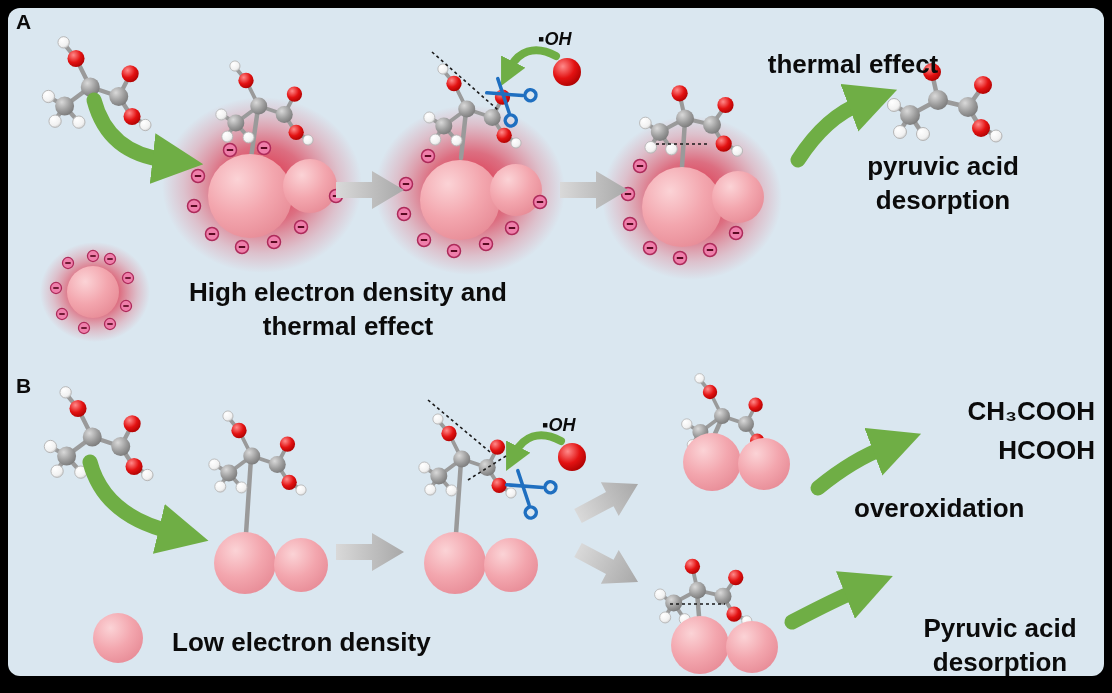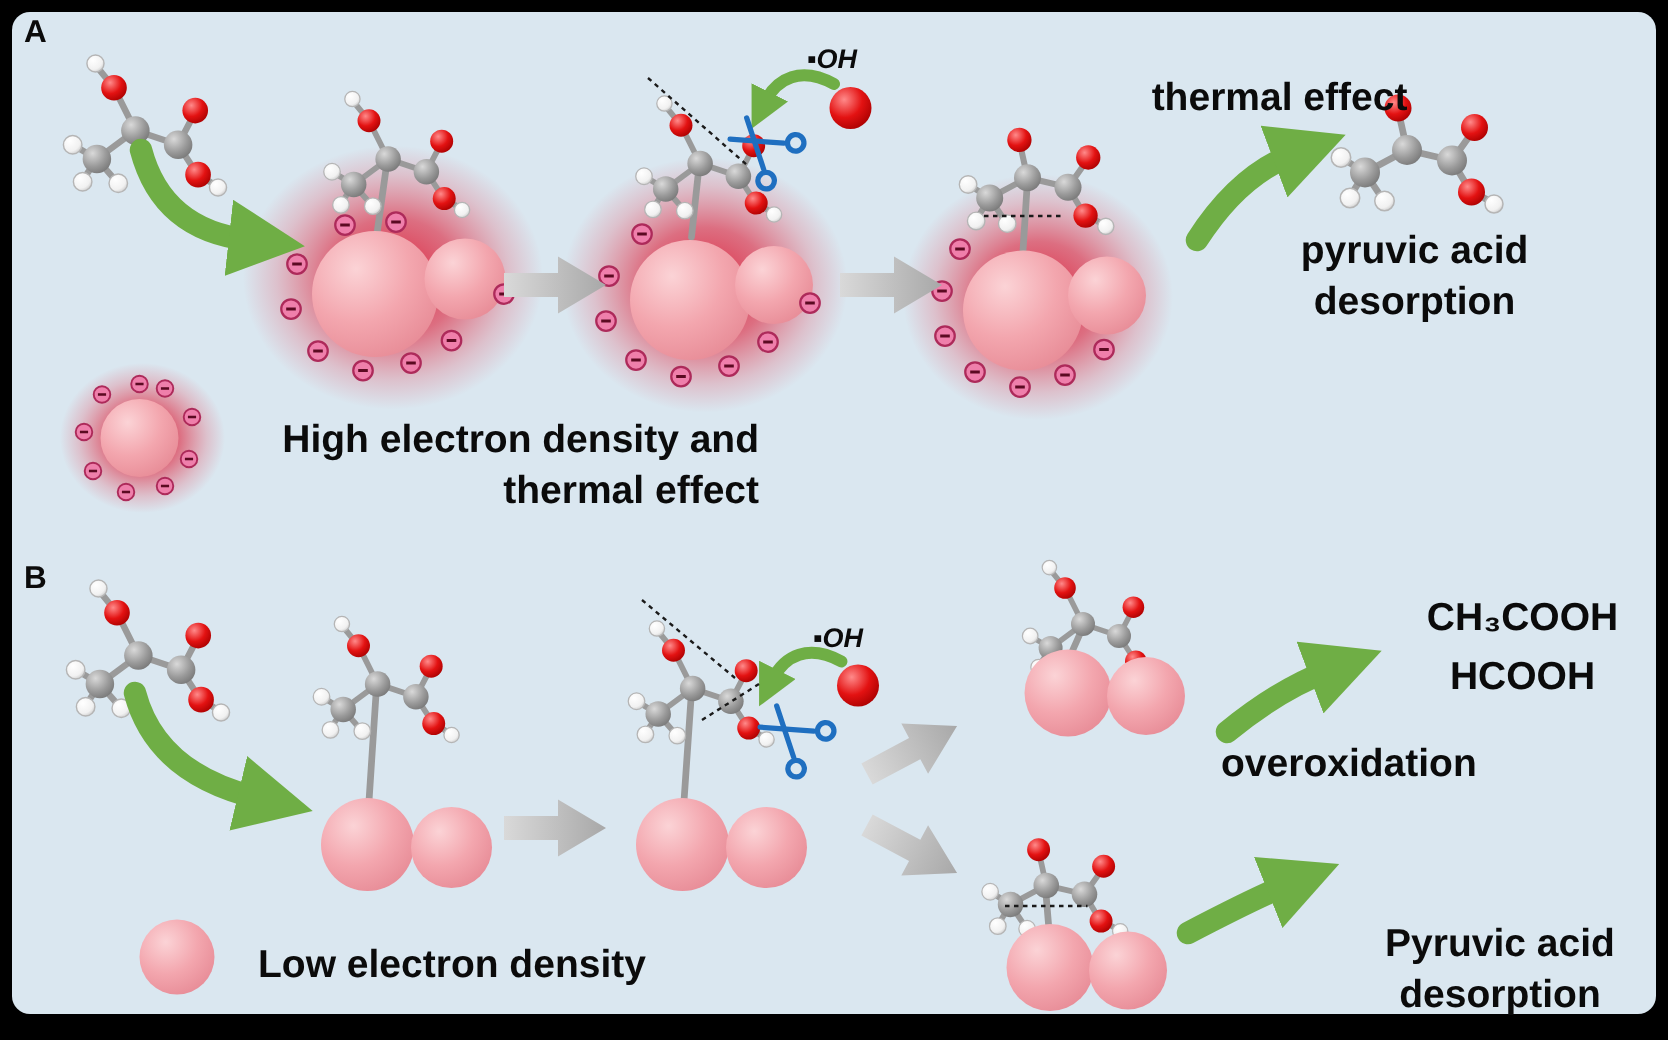--- a/index.html
+++ b/index.html
@@ -247,32 +247,32 @@
 
 <div class="txt oh-label" style="left:538px;top:28px;">▪OH</div>
 
 <div class="txt big-label center" style="left:758px;top:48px;width:190px;">thermal effect</div>
 
 <div class="txt big-label center" style="left:858px;top:150px;width:170px;">
   <div>pyruvic acid</div>
   <div>desorption</div>
 </div>
 
-<div class="txt big-label center" style="left:170px;top:276px;width:336px;text-align:right;">
+<div class="txt big-label center" style="left:180px;top:276px;width:336px;">
   <div>High electron density and</div>
   <div>thermal effect</div>
 </div>
 
 <div class="txt panel-label" style="left:16px;top:372px;">B</div>
 
 <div class="txt oh-label" style="left:542px;top:414px;">▪OH</div>
 
-<div class="txt big-label" style="left:814px;top:492px;">overoxidation</div>
-
-<div class="txt big-label center" style="left:935px;top:392px;width:160px;line-height:1.5;">
+<div class="txt big-label" style="left:854px;top:492px;">overoxidation</div>
+
+<div class="txt big-label center" style="left:935px;top:392px;width:160px;line-height:1.5;text-align:right;">
   <div>CH₃COOH</div>
   <div>HCOOH</div>
 </div>
 
 <div class="txt big-label center" style="left:905px;top:612px;width:190px;">
   <div>Pyruvic acid</div>
   <div>desorption</div>
 </div>
 
 <div class="txt big-label" style="left:172px;top:626px;">Low electron density</div>

